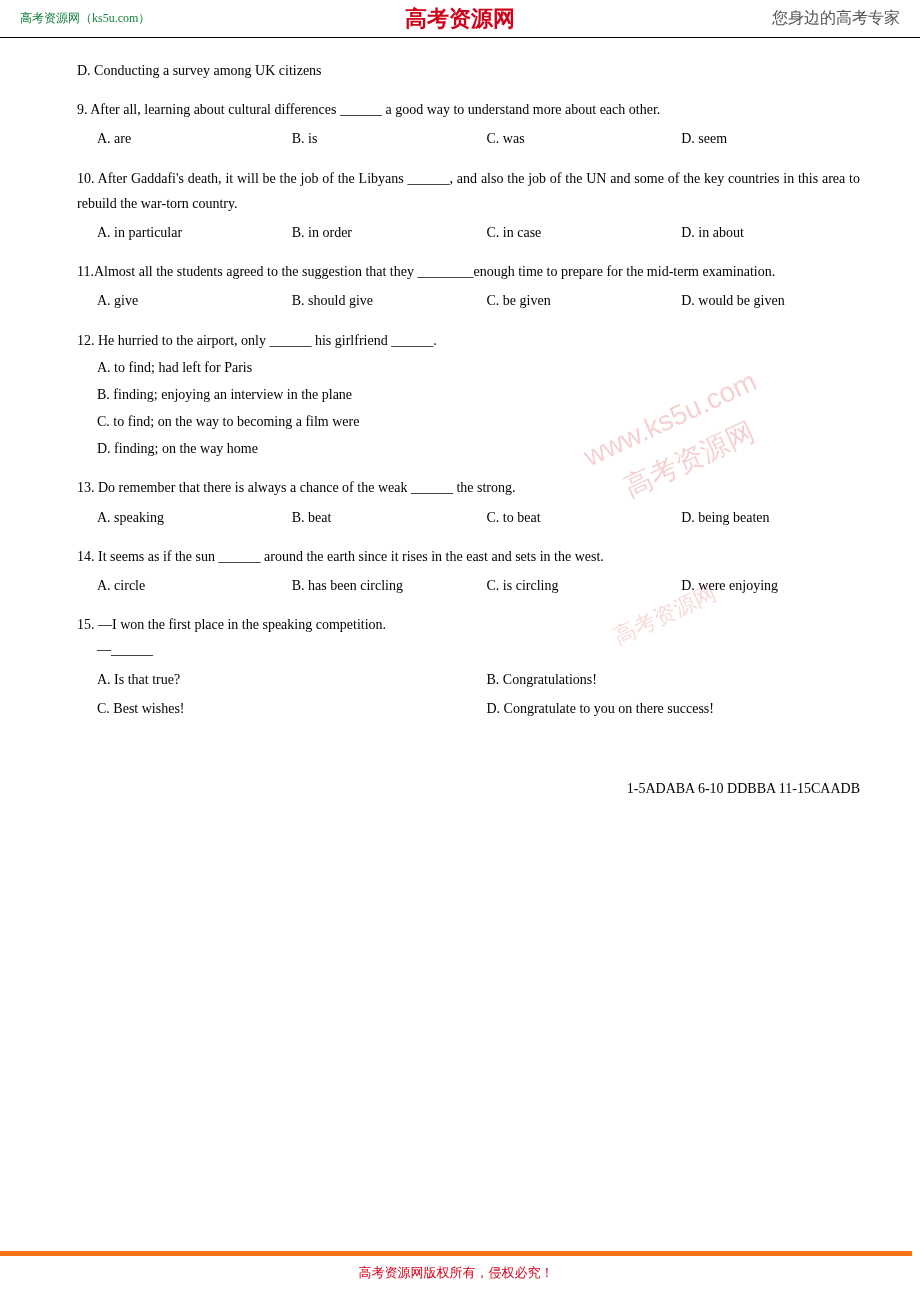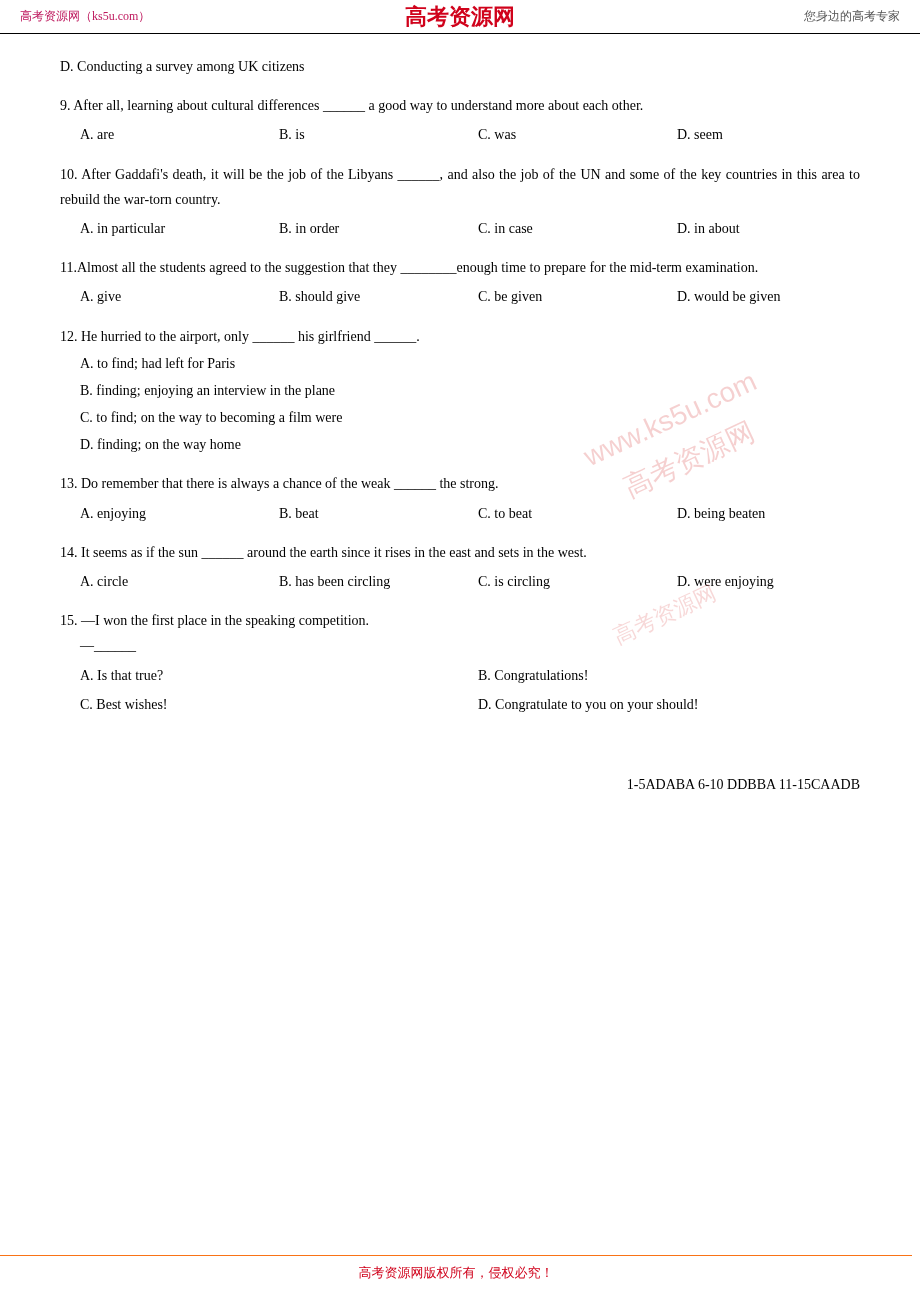--- a/index.html
+++ b/index.html
@@ -18,44 +18,45 @@
     .header {
       border-bottom: 1px solid #000;
       padding: 8px 20px;
       display: flex;
       align-items: center;
       justify-content: space-between;
       position: relative;
     }
     .header-left {
       font-size: 12px;
-      color: #be185d;
+      color: #15803d;
       text-align: center;
     }
     .header-center {
       position: absolute;
       left: 50%;
       transform: translateX(-50%);
       font-size: 22px;
       font-weight: bold;
       color: #d0021b;
       font-family: "SimHei", "黑体", sans-serif;
     }
     .header-right {
-      font-size: 12px;
+      font-size: 16px;
       color: #555;
     }
 
     
     .content {
       padding: 20px 60px 20px 60px;
     }
 
     .question-block {
       margin-bottom: 14px;
+      margin-left: 17px;
     }
 
     .question-text {
       font-size: 14px;
       line-height: 1.8;
       text-align: justify;
     }
 
     .options-row {
       display: flex;
@@ -84,21 +85,21 @@
       text-align: right;
     }
 
     
     .footer {
       position: absolute;
       bottom: 20px;
       left: 0;
       right: 8px;
       text-align: center;
-      border-top: 1px solid #f97316;
+      border-top: 5px solid #f97316;
       padding-top: 8px;
       font-size: 13px;
       color: #d0021b;
     }
 
     
     .watermark {
       position: absolute;
       top: 280px;
       right: 80px;
@@ -191,21 +192,21 @@
     <div class="question-text">12. He hurried to the airport, only ______ his girlfriend ______.</div>
     <div class="option-block">A. to find; had left for Paris</div>
     <div class="option-block">B. finding; enjoying an interview in the plane</div>
     <div class="option-block">C. to find; on the way to becoming a film were</div>
     <div class="option-block">D. finding; on the way home</div>
   </div>
 
   <div class="question-block">
     <div class="question-text">13. Do remember that there is always a chance of the weak ______ the strong.</div>
     <div class="options-row">
-      <span class="option">A. enjoying</span>
+      <span class="option">A. speaking</span>
       <span class="option">B. beat</span>
       <span class="option">C. to beat</span>
       <span class="option">D. being beaten</span>
     </div>
   </div>
 
   <div class="question-block">
     <div class="question-text">14. It seems as if the sun ______ around the earth since it rises in the east and sets in the west.</div>
     <div class="options-row">
       <span class="option">A. circle</span>
@@ -217,21 +218,21 @@
 
   <div class="question-block">
     <div class="question-text">15. —I won the first place in the speaking competition.</div>
     <div class="question-text" style="padding-left:20px;font-family:Liberation Serif, serif;">—______</div>
     <div class="options-row" style="margin-top:4px;justify-content:center;">
       <span class="option">A. Is that true?</span>
       <span class="option">B. Congratulations!</span>
     </div>
     <div class="options-row">
       <span class="option">C. Best wishes!</span>
-      <span class="option">D. Congratulate to you on your should!</span>
+      <span class="option">D. Congratulate to you on there success!</span>
     </div>
   </div>
 
   <div class="answer-key">
     <span>1-5ADABA    6-10 DDBBA    11-15CAADB</span>
   </div>
 
 </div>
 
 <div class="footer">

